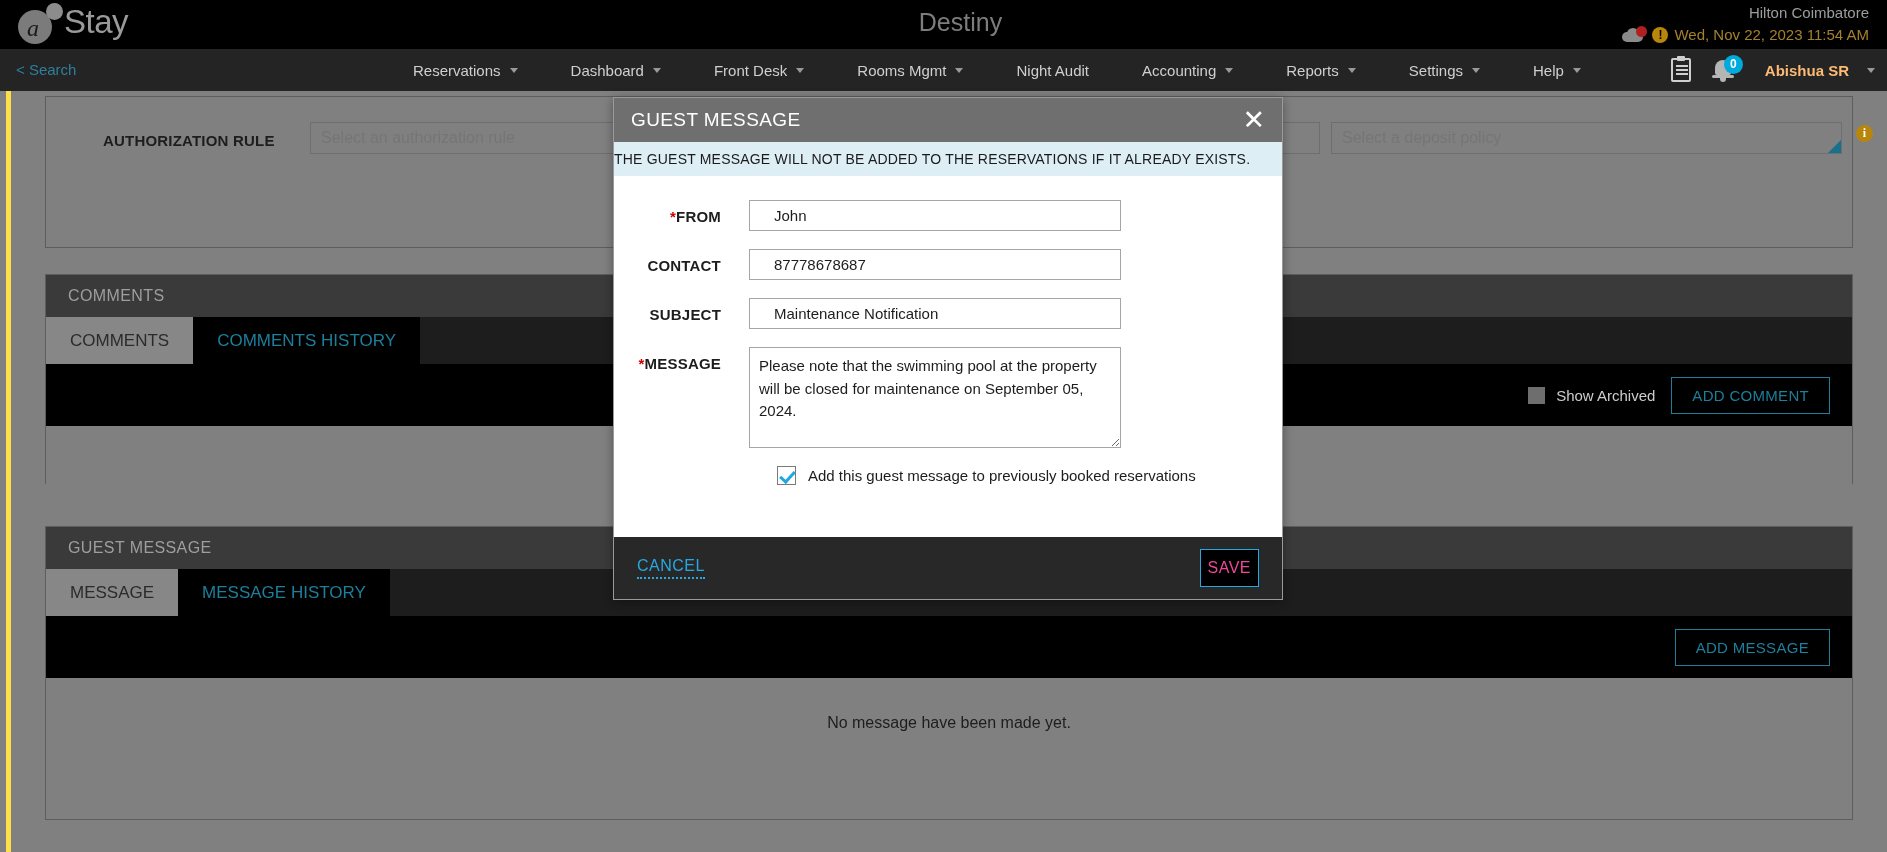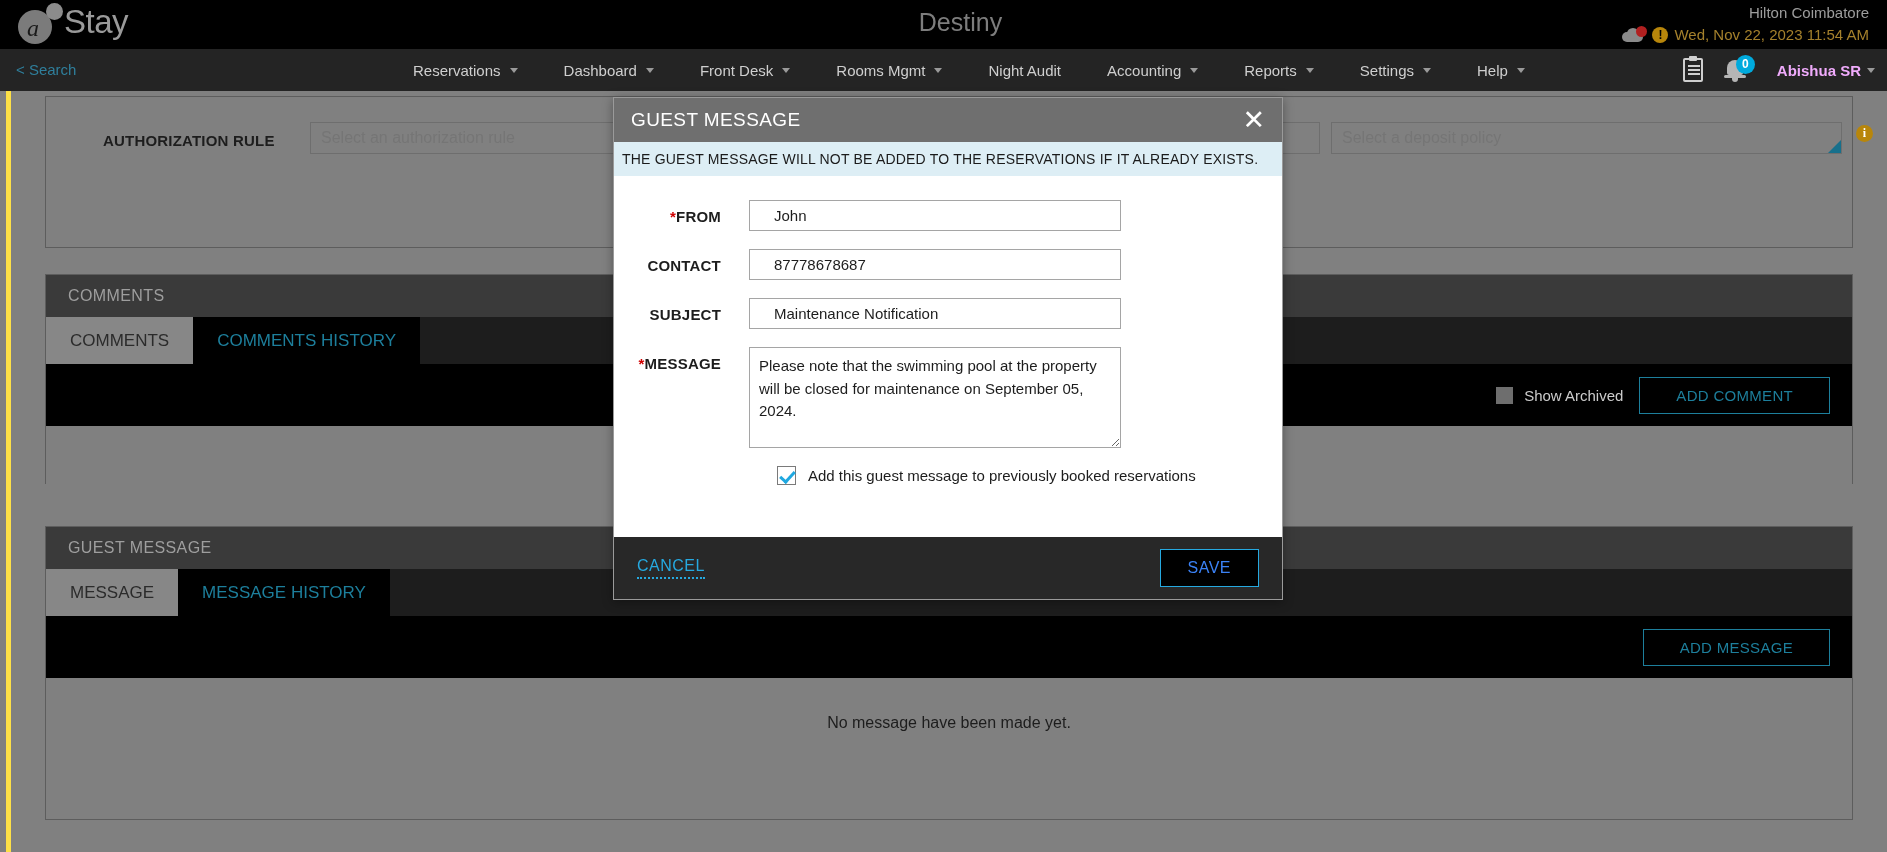--- a/index.html
+++ b/index.html
@@ -75,21 +75,21 @@
   .navbar {
     position: absolute; top: 49px; left: 0; width: 1887px; height: 42px;
     background: #242424;
   }
   .search-link {
     position: absolute; left: 16px; top: 12px;
     font-size: 15px; color: #2f7f9c; cursor: pointer;
   }
   .navmenu {
     position: absolute; left: 393px; top: 0; height: 42px;
-    display: flex; align-items: center; gap: 6px;
+    display: flex; align-items: center; gap: 13px;
   }
   .navitem {
     display: flex; align-items: center; gap: 9px;
     padding: 0 20px; height: 42px;
     font-size: 15px; color: #cfcfcf; cursor: pointer;
   }
   .caret {
     width: 0; height: 0;
     border-left: 4px solid transparent; border-right: 4px solid transparent;
     border-top: 5px solid #9a9a9a;
@@ -126,22 +126,22 @@
     content: ''; position: absolute; left: 5px; bottom: -7px;
     width: 6px; height: 5px; background: #b5b5b5; border-radius: 0 0 4px 4px;
   }
   .bell-badge {
     position: absolute; right: 0px; top: -2px;
     min-width: 19px; height: 19px; border-radius: 50%;
     background: #00aadd; color: #fff; font-size: 12px;
     line-height: 19px; text-align: center; font-weight: bold;
   }
   .user-menu {
-    display: flex; align-items: center; gap: 6px;
-    font-size: 15px; color: #f0abfc; cursor: pointer; font-weight: bold;
+    display: flex; align-items: center; gap: 18px;
+    font-size: 15px; color: #fdba74; cursor: pointer; font-weight: bold;
   }
 
   
   .page {
     position: absolute; top: 91px; left: 0; width: 1887px; height: 761px;
     background: #808080;
   }
   .content-frame {
     position: absolute; left: 6px; top: 0; width: 1860px; height: 761px;
     border-left: 5px solid #fde047;
@@ -207,21 +207,21 @@
   .chk-archived {
     display: flex; align-items: center; gap: 11px;
     font-size: 15px; color: #cccccc; cursor: pointer;
   }
   .chk-box-grey {
     width: 17px; height: 17px; background: #6e6e6e;
   }
   .btn-outline {
     border: 1px solid #1d7f9c; background: transparent;
     color: #1d7f9c; font-size: 15px;
-    padding: 9px 36px; cursor: pointer; letter-spacing: 0.3px;
+    padding: 9px 20px; cursor: pointer; letter-spacing: 0.3px;
   }
   .card-body {
     background: #808080;
   }
   .empty-msg {
     text-align: center; font-size: 16px; color: #1d1d1d; padding-top: 36px;
   }
 
   
   .modal {
@@ -238,21 +238,21 @@
   }
   .modal-title {
     font-size: 19px; color: #ffffff; letter-spacing: 0.4px;
   }
   .modal-close {
     font-size: 27px; color: #ffffff; cursor: pointer; line-height: 1;
     font-weight: 300;
   }
   .modal-notice {
     background: #ddeef5; color: #1b1b1b;
-    font-size: 14px; padding: 9px 10px 9px 8px;
+    font-size: 14px; padding: 9px 10px 9px 0;
     letter-spacing: 0.2px;
   }
   .modal-body { background: #fff; padding: 24px 0 0 0; height: 348px; }
   .frow { display: flex; align-items: flex-start; margin-bottom: 18px; }
   .flabel {
     width: 135px; text-align: right; padding-right: 28px;
     font-size: 15px; font-weight: bold; color: #1d1d1d; padding-top: 8px;
     letter-spacing: 0.2px;
   }
   .req { color: #d00000; }
@@ -289,23 +289,23 @@
     display: flex; align-items: center; justify-content: space-between;
     padding: 0 23px;
   }
   .btn-cancel {
     background: none; border: none; color: #26a9e0;
     font-size: 16px; letter-spacing: 0.5px; cursor: pointer;
     border-bottom: 2px dotted #26a9e0; padding: 0 0 2px 0;
     font-family: "Liberation Sans", sans-serif;
   }
   .btn-save {
-    background: #000; border: 1px solid #26a9e0; color: #3b82f6;
+    background: #000; border: 1px solid #26a9e0; color: #ec4899;
     font-size: 16px; letter-spacing: 0.5px; cursor: pointer;
-    padding: 9px 27px; font-family: "Liberation Sans", sans-serif;
+    padding: 9px 7px; font-family: "Liberation Sans", sans-serif;
   }
 </style>
 </head>
 <body>
 
 <div class="brandbar">
   <div class="logo-wrap">
     <div class="logo-mark">
       <div class="logo-circle"></div>
       <div class="logo-a">a</div>

